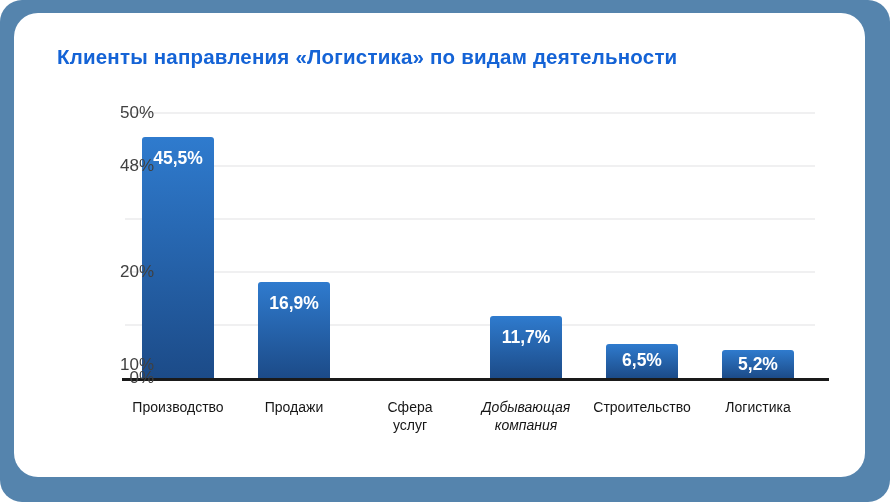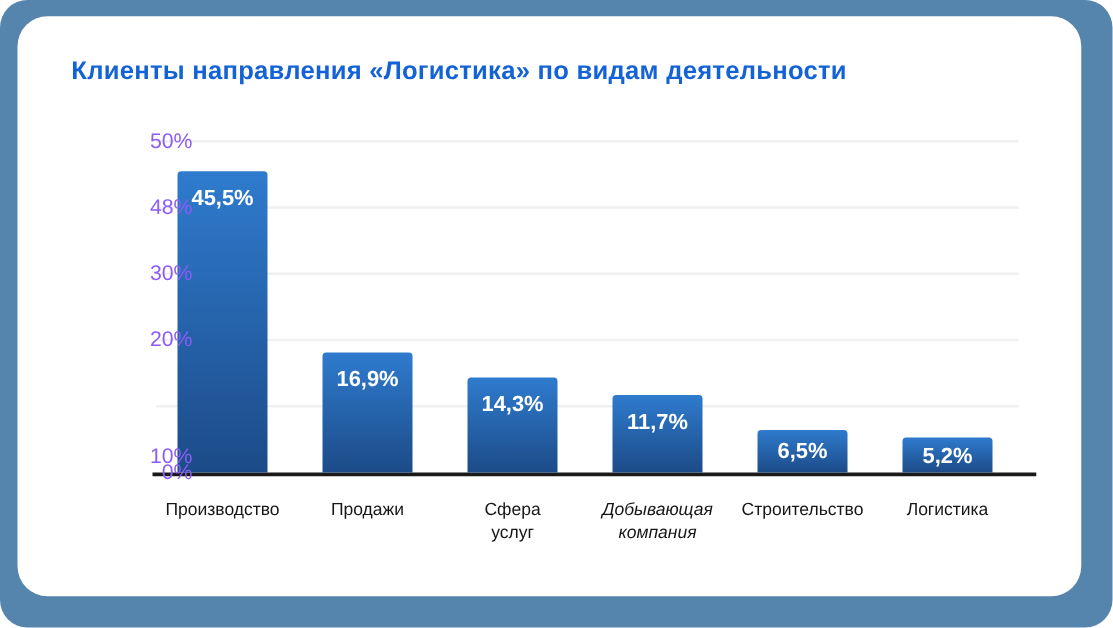--- a/index.html
+++ b/index.html
@@ -49,21 +49,21 @@
     height: 3px;
     background: #1a1a1a;
   }
   .ytick {
     position: absolute;
     right: 711px; 
     width: 90px;
     text-align: right;
     font-size: 17px;
     font-weight: 500;
-    color: #8b5cf6;
+    color: #404040;
     transform: translateY(-50%);
     white-space: nowrap;
   }
   .bar {
     position: absolute;
     bottom: 0;
     width: 72px;
     background: linear-gradient(180deg, #2f7bce 0%, #1c4b88 100%);
     border-radius: 3px 3px 0 0;
     display: flex;
@@ -101,37 +101,33 @@
       <div class="gridline" style="bottom: 105px;"></div>
       <div class="gridline" style="bottom: 158px;"></div>
       <div class="gridline" style="bottom: 211px;"></div>
       <div class="gridline" style="bottom: 264px;"></div>
       <div class="bar" style="left: 17px; height: 241.15px; align-items: flex-start; padding-top: 11px;">
         <span class="bar-label">45,5%</span>
       </div>
       <div class="bar" style="left: 133px; height: 96px; align-items: flex-start; padding-top: 11px;">
         <span class="bar-label">16,9%</span>
       </div>
-      <div class="bar" style="left: 249px; height: 75.79px; align-items: flex-start; padding-top: 11px;">
-        <span class="bar-label">14,3%</span>
-      </div>
       <div class="bar" style="left: 365px; height: 62.01px; align-items: flex-start; padding-top: 11px;">
         <span class="bar-label">11,7%</span>
       </div>
       <div class="bar" style="left: 481px; height: 34.45px; align-items: center; padding-top: 0px;">
         <span class="bar-label">6,5%</span>
       </div>
       <div class="bar" style="left: 597px; height: 27.56px; align-items: center; padding-top: 0px;">
         <span class="bar-label">5,2%</span>
       </div>
     </div>
 <div class="ytick" style="top: 365px;">0%</div>
     <div class="ytick" style="top: 312px; margin-top: 40px;">10%</div>
     <div class="ytick" style="top: 259px;">20%</div>
-    <div class="ytick" style="top: 206px;">30%</div>
     <div class="ytick" style="top: 153px;">48%</div>
     <div class="ytick" style="top: 100px;">50%</div>
     <div class="xlabel" style="left: 105px;">Производство</div>
     <div class="xlabel" style="left: 221px;">Продажи</div>
     <div class="xlabel" style="left: 337px;">Сфера
 услуг</div>
     <div class="xlabel" style="left: 453px; font-style: italic;">Добывающая
 компания</div>
     <div class="xlabel" style="left: 569px;">Строительство</div>
     <div class="xlabel" style="left: 685px;">Логистика</div>

